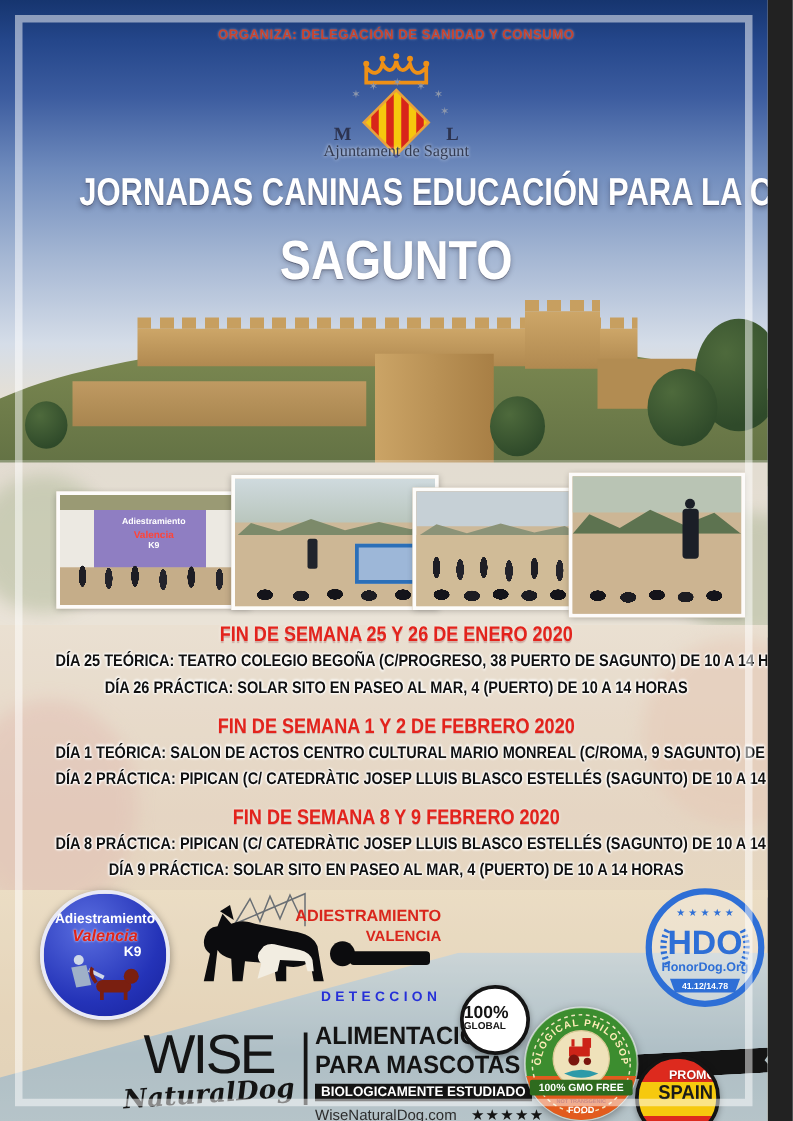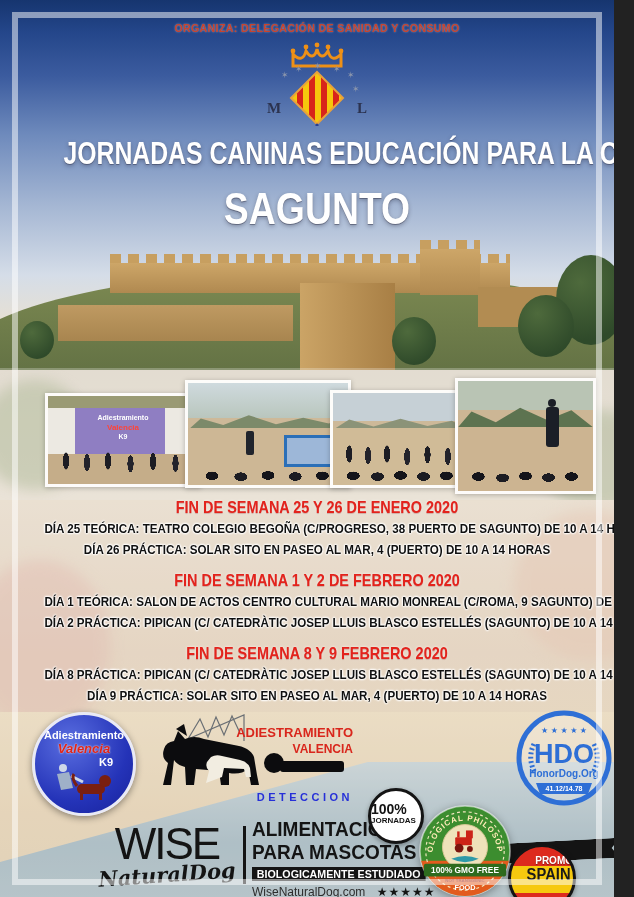--- a/index.html
+++ b/index.html
@@ -180,20 +180,21 @@
         <rect x="44" y="0" width="6" height="56" fill="#d8251a"></rect>
       </g>
       <polygon points="28,2 54,28 28,54 2,28" fill="none" stroke="#e8a13c" stroke-width="2"></polygon>
       <circle cx="28" cy="55" r="1.6" fill="#2b3f8f"></circle>
     </svg>
     <div class="crest-letters">
       <span>M</span>
       <span>L</span>
     </div>
   </div>
+  <div class="abs municipality">Ajuntament de Sagunt</div>
 
   <div class="abs cond title1">JORNADAS CANINAS EDUCACIÓN PARA LA CONVIVENCIA</div>
   <div class="abs cond title2">SAGUNTO</div>
 
   <div class="photo" style="left:45px;top:393px;width:150px;height:88px;background:#cbb594;">
     <div class="ph-band" style="top:0;height:14%;background:#9a9a74;"></div>
     <div class="ph-band" style="top:14%;height:52%;background:linear-gradient(90deg,#ece9e2 0 18%,#8f7ec2 18% 78%,#ece9e2 78% 100%);">
       <div class="tent-text">
         <div class="t1">Adiestramiento</div>
         <div class="t2">Valencia</div>
@@ -301,21 +302,21 @@
     <div class="a2">PARA MASCOTAS</div>
     <div class="a3">BIOLOGICAMENTE ESTUDIADO</div>
     <div class="a4">
       <span>WiseNaturalDog.com</span>
       <span class="stars">★★★★★</span>
     </div>
   </div>
 
   <div class="abs badge-nat">
     <div class="n1">100%</div>
-    <div class="n2">JORNADAS</div>
+    <div class="n2">GLOBAL</div>
   </div>
 
   <div class="abs badge-eco">
     <svg width="94" height="94" viewBox="0 0 96 96">
       <circle cx="48" cy="48" r="46" fill="#3c8d2f" stroke="rgba(255,255,255,0.55)" stroke-width="1.5"></circle>
       <path d="M3.1,58 A46,46 0 0 0 92.9,58 Z" fill="#e25b1e"></path>
       <circle cx="48" cy="48" r="40" fill="none" stroke="#f2e7c0" stroke-width="1.2" stroke-dasharray="3,3"></circle>
       <defs>
           <path id="ecoArc" d="M15,50 A33,33 0 0 1 81,50"></path>
         </defs>

